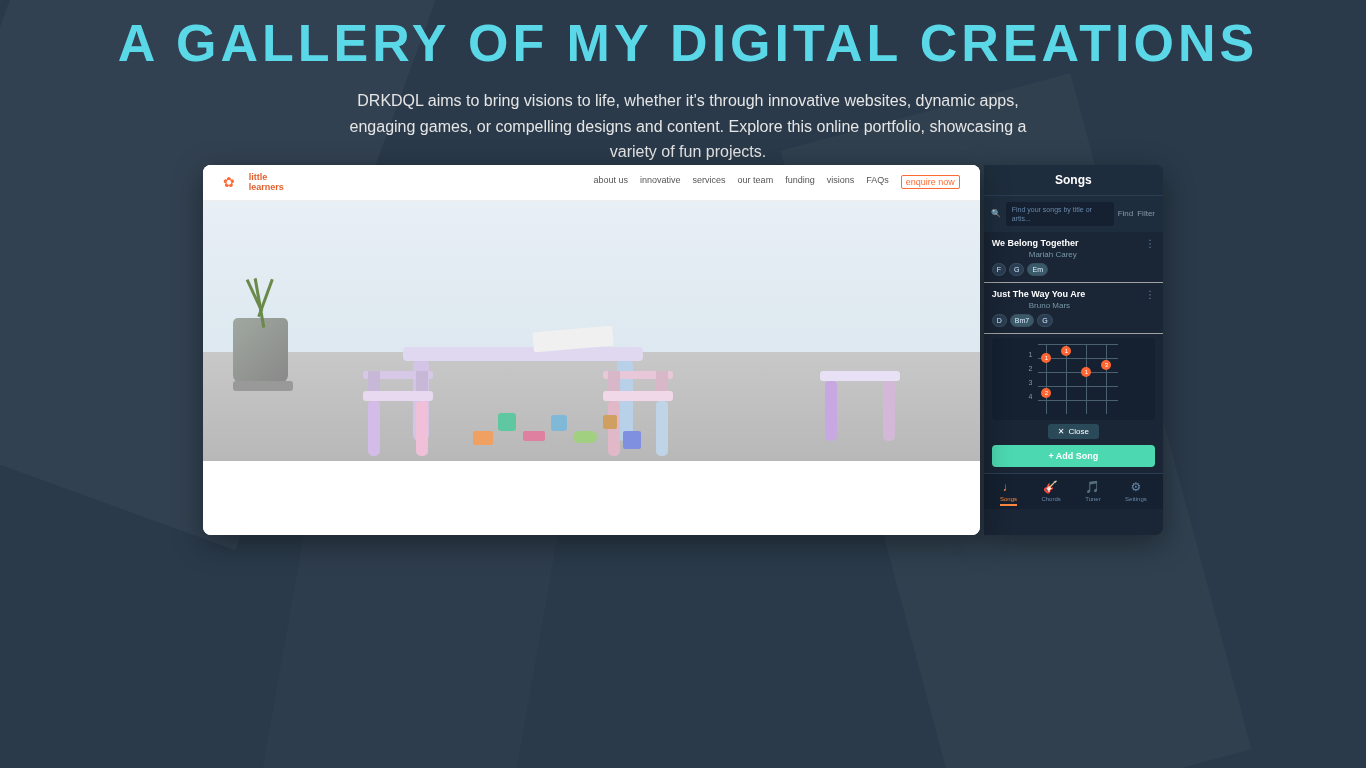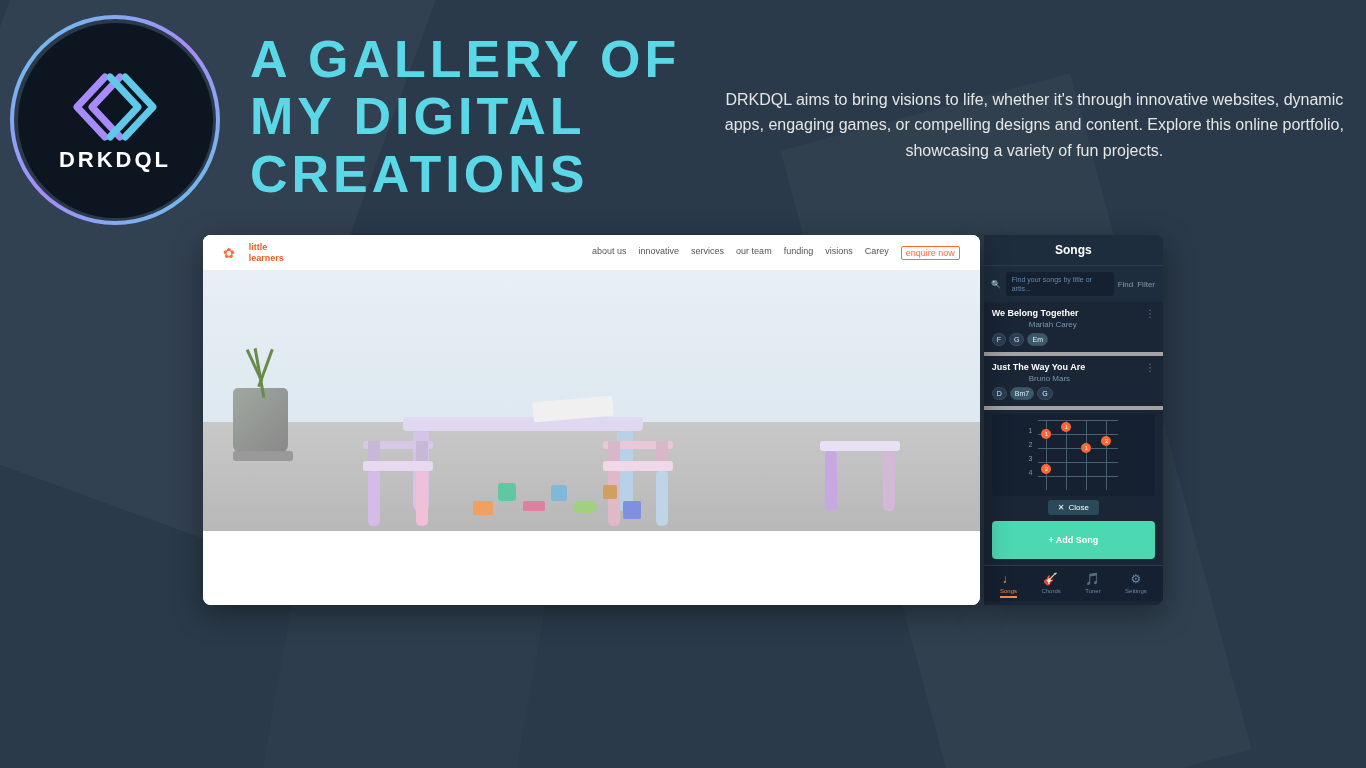--- a/index.html
+++ b/index.html
@@ -210,21 +210,21 @@
     }
 
     .songs-sort-btn, .songs-filter-btn {
       color: #8899aa;
       font-size: 8px;
       cursor: pointer;
     }
 
     .song-item {
       padding: 6px 8px;
-      border-bottom: 4px solid #a3a3a3;
+      border-bottom: 1px solid #a3a3a3;
     }
 
     .song-title {
       color: #fff;
       font-size: 9px;
       font-weight: bold;
       margin-bottom: 2px;
     }
 
     .song-artist {
@@ -321,21 +321,21 @@
 
     .add-song-btn {
       display: flex;
       align-items: center;
       justify-content: center;
       gap: 4px;
       background: #4cd8b0;
       color: #fff;
       font-size: 9px;
       font-weight: bold;
-      padding: 14px;
+      padding: 6px;
       border-radius: 4px;
       margin: 6px 8px;
       cursor: pointer;
     }
 
     .songs-tabs {
       display: flex;
       justify-content: space-around;
       background: #152030;
       padding: 6px 4px 3px;
@@ -434,21 +434,21 @@
       display: flex;
       align-items: center;
       width: 100%;
       padding: 15px 20px 0 10px;
     }
 
     .header-right {
       flex: 1;
       padding-left: 20px;
       display: flex;
-      flex-direction: row;
+      flex-direction: column;
       align-items: center;
     }
 
     .mockup-content-area {
       position: relative;
       height: 260px;
       overflow: hidden;
     }
 
     
@@ -464,36 +464,20 @@
 <body>
 
 <div class="bg-shape bg-shape-1"></div>
 <div class="bg-shape bg-shape-2"></div>
 <div class="bg-shape bg-shape-3"></div>
 
 <div class="main-container">
 
   <div class="header-row">
 
-    <div class="logo-container">
-      <div class="logo-circle">
-        <div class="logo-inner">
-
-          <svg width="100" height="80" viewBox="0 0 100 80">
-
-            <polyline points="40,10 12,40 40,70" fill="none" stroke="#a78bfa" stroke-width="7" stroke-linecap="round" stroke-linejoin="round"></polyline>
-            <polyline points="55,10 27,40 55,70" fill="none" stroke="#a78bfa" stroke-width="7" stroke-linecap="round" stroke-linejoin="round"></polyline>
-
-            <polyline points="60,10 88,40 60,70" fill="none" stroke="#60c8e8" stroke-width="7" stroke-linecap="round" stroke-linejoin="round"></polyline>
-            <polyline points="45,10 73,40 45,70" fill="none" stroke="#60c8e8" stroke-width="7" stroke-linecap="round" stroke-linejoin="round"></polyline>
-          </svg>
-          <span class="logo-text">DRKDQL</span>
-        </div>
-      </div>
-    </div>
 
     <div class="header-right">
       <h1 class="gallery-title">A GALLERY OF MY DIGITAL CREATIONS</h1>
       <p class="gallery-subtitle">DRKDQL aims to bring visions to life, whether it's through innovative websites, dynamic apps, engaging games, or compelling designs and content. Explore this online portfolio, showcasing a variety of fun projects.</p>
     </div>
   </div>
 
   <div class="content-area">
     <div class="gallery-preview">
 
@@ -505,21 +489,21 @@
               <span style="color:#ff6b35; font-size:14px;">✿</span>
               <span class="mockup-logo-text" style="color:#e06030; font-size:9px; font-weight:bold; line-height:1.2;">little<br>learners</span>
             </div>
             <div class="mockup-nav-links">
               <span class="mockup-nav-link">about us</span>
               <span class="mockup-nav-link">innovative</span>
               <span class="mockup-nav-link">services</span>
               <span class="mockup-nav-link">our team</span>
               <span class="mockup-nav-link">funding</span>
               <span class="mockup-nav-link">visions</span>
-              <span class="mockup-nav-link">Carey</span>
+              <span class="mockup-nav-link">FAQs</span>
               <span class="mockup-nav-link" style="color:#ff6b35; border:1px solid #ff6b35; padding:1px 4px; border-radius:2px;">enquire now</span>
             </div>
           </div>
 
           <div class="mockup-content-area">
             <div class="scene-container">
 
               <div style="position:absolute; top:0; left:0; right:0; height:60%; background:linear-gradient(180deg, #e8eff5 0%, #dde8f0 100%);"></div>
 
               <div style="position:absolute; bottom:0; left:0; right:0; height:42%; background:linear-gradient(180deg, #c8c8c8 0%, #b8b8b8 100%);"></div>

